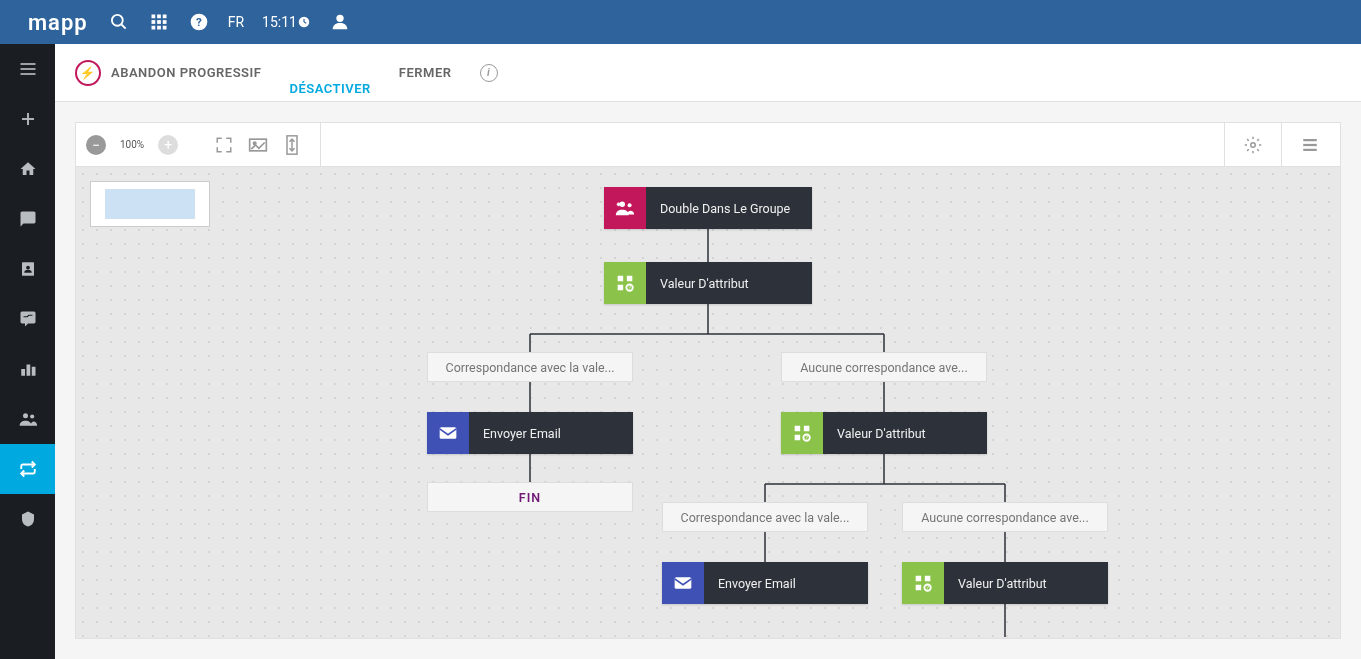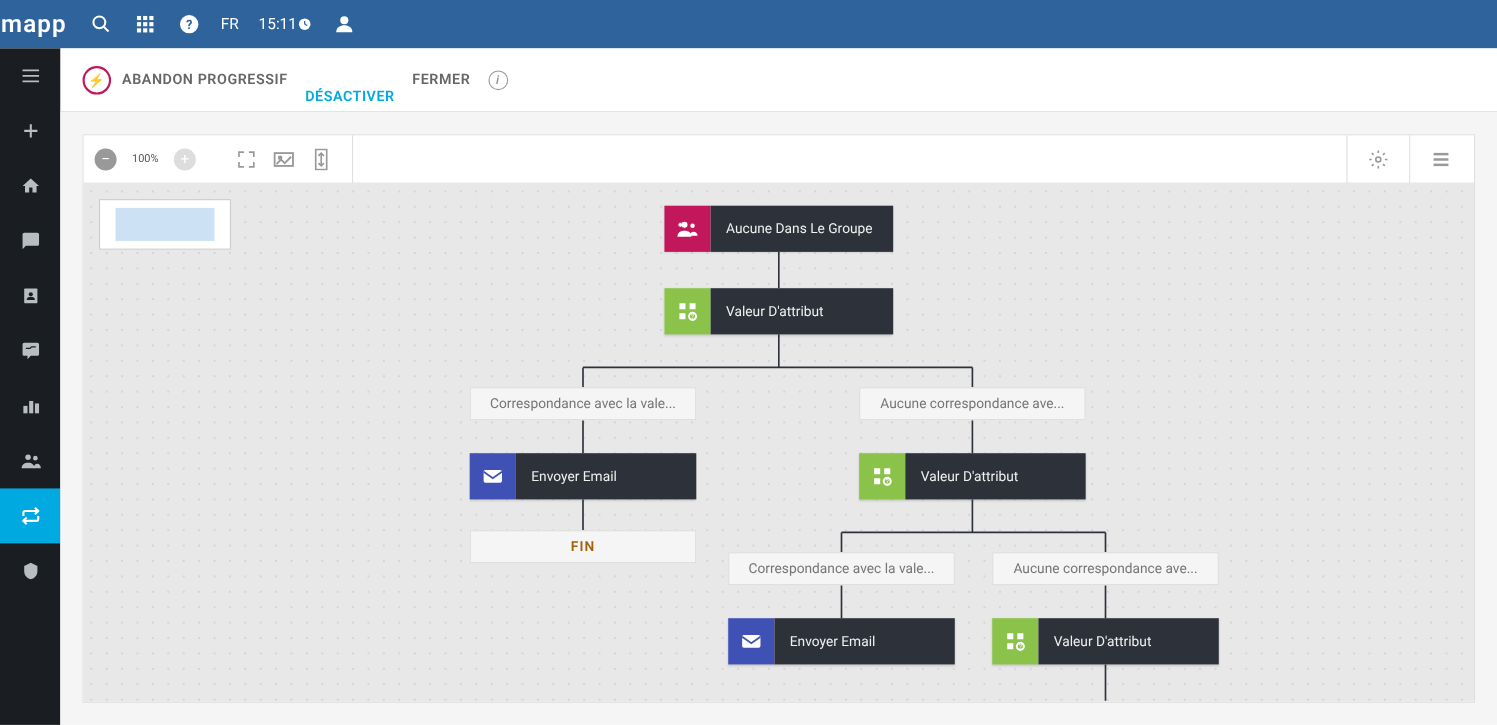--- a/index.html
+++ b/index.html
@@ -1,30 +1,30 @@
 <!DOCTYPE html>
 <html><head>
 <meta charset="utf-8">
 <style>
 * { box-sizing: border-box; margin: 0; padding: 0; }
 body { font-family: -apple-system, BlinkMacSystemFont, "Segoe UI", Roboto, Arial, sans-serif; width: 1361px; height: 659px; overflow: hidden; background: #fff; }
-.topbar { height: 44px; background: #2e639b; color: #fff; display: flex; align-items: center; padding: 0 1px; }
+.topbar { height: 44px; background: #2e639b; color: #fff; display: flex; align-items: center; padding: 0 28px; }
 .logo { font-weight: 600; font-size: 22px; letter-spacing: 1px; margin-right: 20px; }
 .topbar-title { font-size: 14px; font-weight: 400; flex: 1; }
 .topbar-right { display: flex; align-items: center; gap: 18px; font-size: 14px; }
 .topbar-icon { width: 22px; height: 22px; display: flex; align-items: center; justify-content: center; cursor: pointer; }
 .main { display: flex; height: calc(100% - 44px); }
 .sidebar { width: 55px; background: #1a1d21; display: flex; flex-direction: column; }
 .sidebar-item { height: 50px; display: flex; align-items: center; justify-content: center; color: #b8bdc2; cursor: pointer; }
 .sidebar-item.active { background: #00a9e0; color: #fff; }
 .content { flex: 1; display: flex; flex-direction: column; background: #fff; }
 .page-header { height: 58px; display: flex; align-items: center; padding: 0 20px; border-bottom: 1px solid #e0e0e0; }
 .page-icon { width: 26px; height: 26px; border: 2px solid #c2185b; border-radius: 50%; display: flex; align-items: center; justify-content: center; color: #c2185b; font-size: 12px; font-weight: bold; margin-right: 10px; }
 .page-title { font-size: 24px; color: #333; font-weight: 400; flex: 1; }
-.page-actions { display: flex; gap: 16px; align-items: center; font-size: 13px; font-weight: 600; letter-spacing: 0.5px; }
+.page-actions { display: flex; gap: 28px; align-items: center; font-size: 13px; font-weight: 600; letter-spacing: 0.5px; }
 .page-action { color: #666; cursor: pointer; text-transform: uppercase; }
 .page-action.primary { color: #00a9e0; margin-top: 32px; }
 .info-icon { width: 18px; height: 18px; border: 1.5px solid #999; border-radius: 50%; display: flex; align-items: center; justify-content: center; color: #999; font-size: 11px; font-style: italic; cursor: pointer; }
 .workspace { flex: 1; padding: 20px; background: #f5f5f5; overflow: hidden; }
 .canvas-wrap { background: #fff; border: 1px solid #e0e0e0; height: 100%; display: flex; flex-direction: column; }
 .toolbar { height: 44px; border-bottom: 1px solid #e0e0e0; display: flex; align-items: center; padding: 0 10px; }
 .toolbar-left { display: flex; align-items: center; gap: 14px; flex: 1; }
 .tb-btn { width: 20px; height: 20px; border-radius: 50%; background: #999; color: #fff; display: flex; align-items: center; justify-content: center; font-size: 14px; line-height: 1; cursor: pointer; }
 .tb-btn.light { background: #ddd; color: #fff; }
 .zoom-label { font-size: 10px; color: #555; }
@@ -34,21 +34,21 @@
 .canvas { flex: 1; background: #e8e8e8; background-image: radial-gradient(circle, #d4d4d4 1px, transparent 1px); background-size: 14px 14px; position: relative; overflow: hidden; }
 .minimap { position: absolute; top: 14px; left: 14px; width: 120px; height: 46px; background: #fff; border: 1px solid #ccc; display: flex; align-items: center; justify-content: center; }
 .minimap-inner { width: 90px; height: 30px; background: #cde1f5; position: relative; }
 .node { position: absolute; display: flex; align-items: stretch; height: 42px; box-shadow: 0 1px 2px rgba(0,0,0,0.15); cursor: pointer; }
 .node-icon { width: 42px; display: flex; align-items: center; justify-content: center; color: #fff; }
 .node-body { flex: 1; background: #2d323a; color: #f0f0f0; display: flex; align-items: center; padding: 0 14px; font-size: 12.5px; }
 .node.magenta .node-icon { background: #c2185b; }
 .node.green .node-icon { background: #8bc34a; }
 .node.blue .node-icon { background: #3f51b5; }
 .branch-label { position: absolute; height: 30px; background: #f5f5f5; border: 1px solid #ddd; color: #757575; font-size: 12.5px; display: flex; align-items: center; justify-content: center; padding: 0 10px; overflow: hidden; white-space: nowrap; }
-.end-label { position: absolute; height: 30px; background: #f5f5f5; border: 1px solid #ddd; color: #a16207; font-size: 12.5px; font-weight: 600; display: flex; align-items: center; justify-content: center; letter-spacing: 1px; }
+.end-label { position: absolute; height: 30px; background: #f5f5f5; border: 1px solid #ddd; color: #701a75; font-size: 12.5px; font-weight: 600; display: flex; align-items: center; justify-content: center; letter-spacing: 1px; }
 svg.lines { position: absolute; inset: 0; width: 100%; height: 100%; pointer-events: none; }
 svg.lines line { stroke: #2d323a; stroke-width: 1.5; }
 </style>
 </head>
 <body>
 
 <div class="topbar">
   <div class="logo">mapp</div>
   <div class="topbar-right">
     <div class="topbar-icon">
@@ -252,21 +252,21 @@
             <div class="node-icon">
                 <svg width="22" height="22" viewBox="0 0 24 24" fill="#fff">
                   <circle cx="9" cy="8" r="3"></circle>
                   <circle cx="17" cy="9" r="2.2"></circle>
                   <path d="M2 20 C2 16 5 14 9 14 C13 14 16 16 16 20 Z"></path>
                   <path d="M14.5 19 C14.5 16.5 16 15 18 15 C20 15 22 16.5 22 19 Z"></path>
                   <line x1="3" y1="8" x2="7" y2="8" stroke="#fff" stroke-width="2"></line>
                   <line x1="5" y1="6" x2="5" y2="10" stroke="#fff" stroke-width="2"></line>
                 </svg>
               </div>
-            <div class="node-body">Aucune Dans Le Groupe</div>
+            <div class="node-body">Double Dans Le Groupe</div>
           </div>
 
           <div class="node green" style="left:528px;top:95px;width:208px">
             <div class="node-icon">
                 <svg width="22" height="22" viewBox="0 0 24 24" fill="#fff">
                   <path d="M10 4 L4 4 L4 10 L10 10 Z M20 4 L14 4 L14 10 L20 10 Z M10 14 L4 14 L4 20 L10 20 Z"></path>
                   <circle cx="17" cy="17" r="3.5" fill="none" stroke="#fff" stroke-width="2"></circle>
                   <text x="17" y="20" text-anchor="middle" font-size="7" fill="#fff">?</text>
                 </svg>
               </div>

